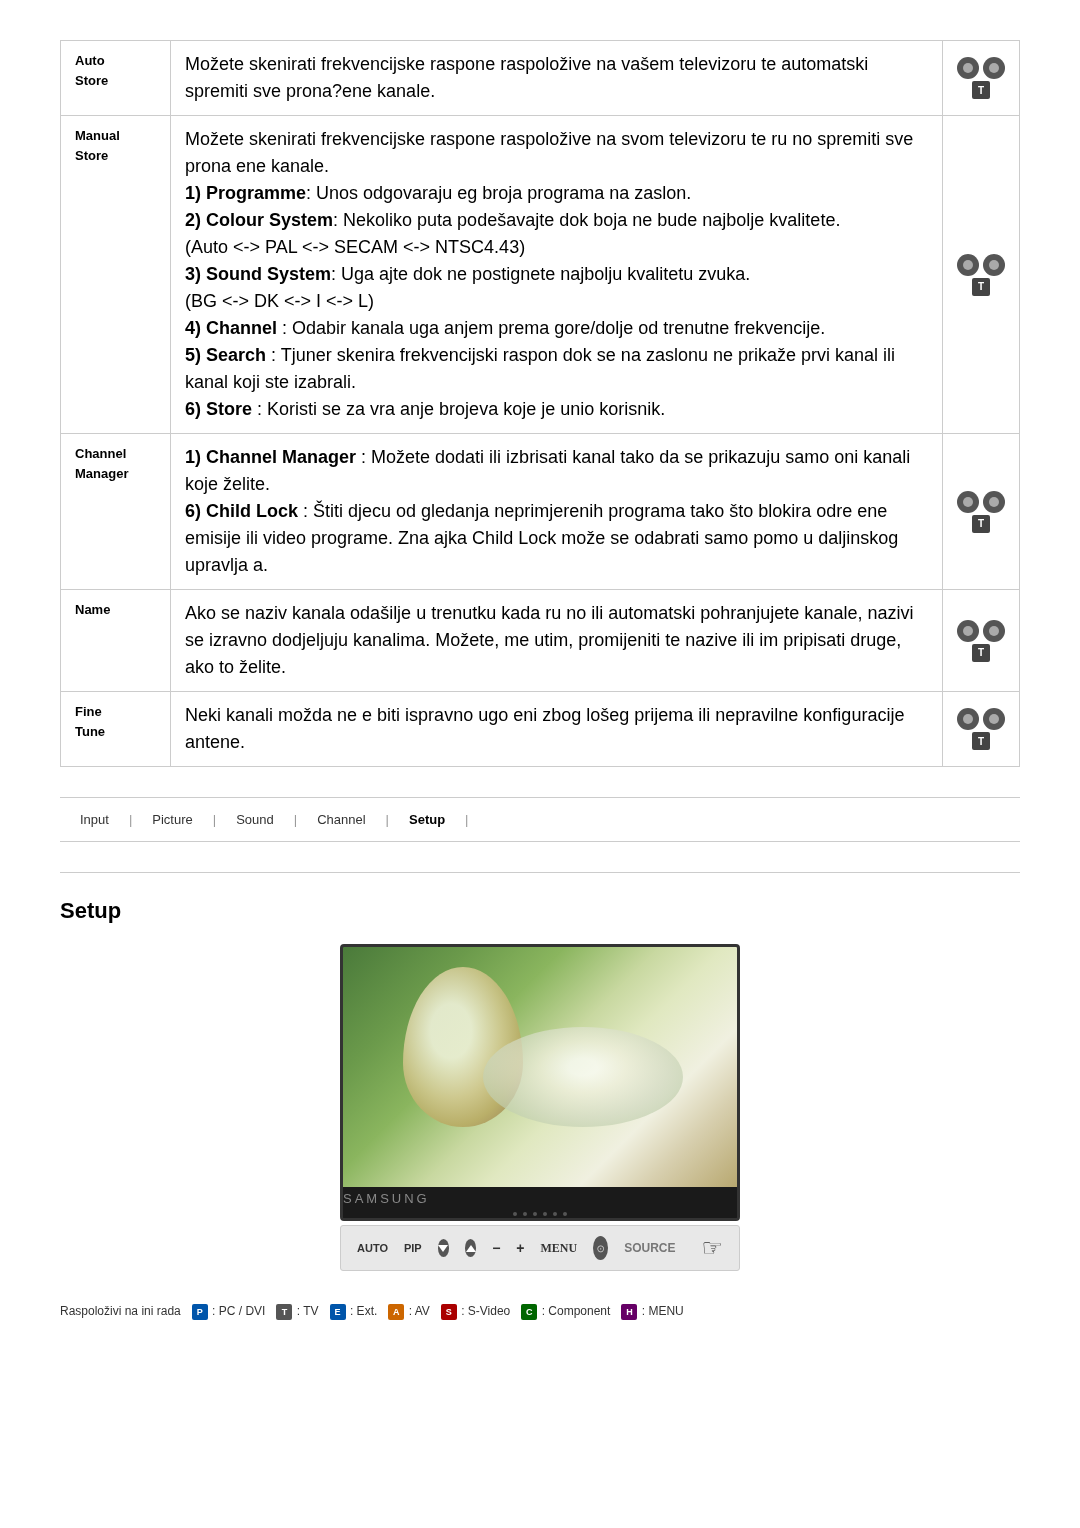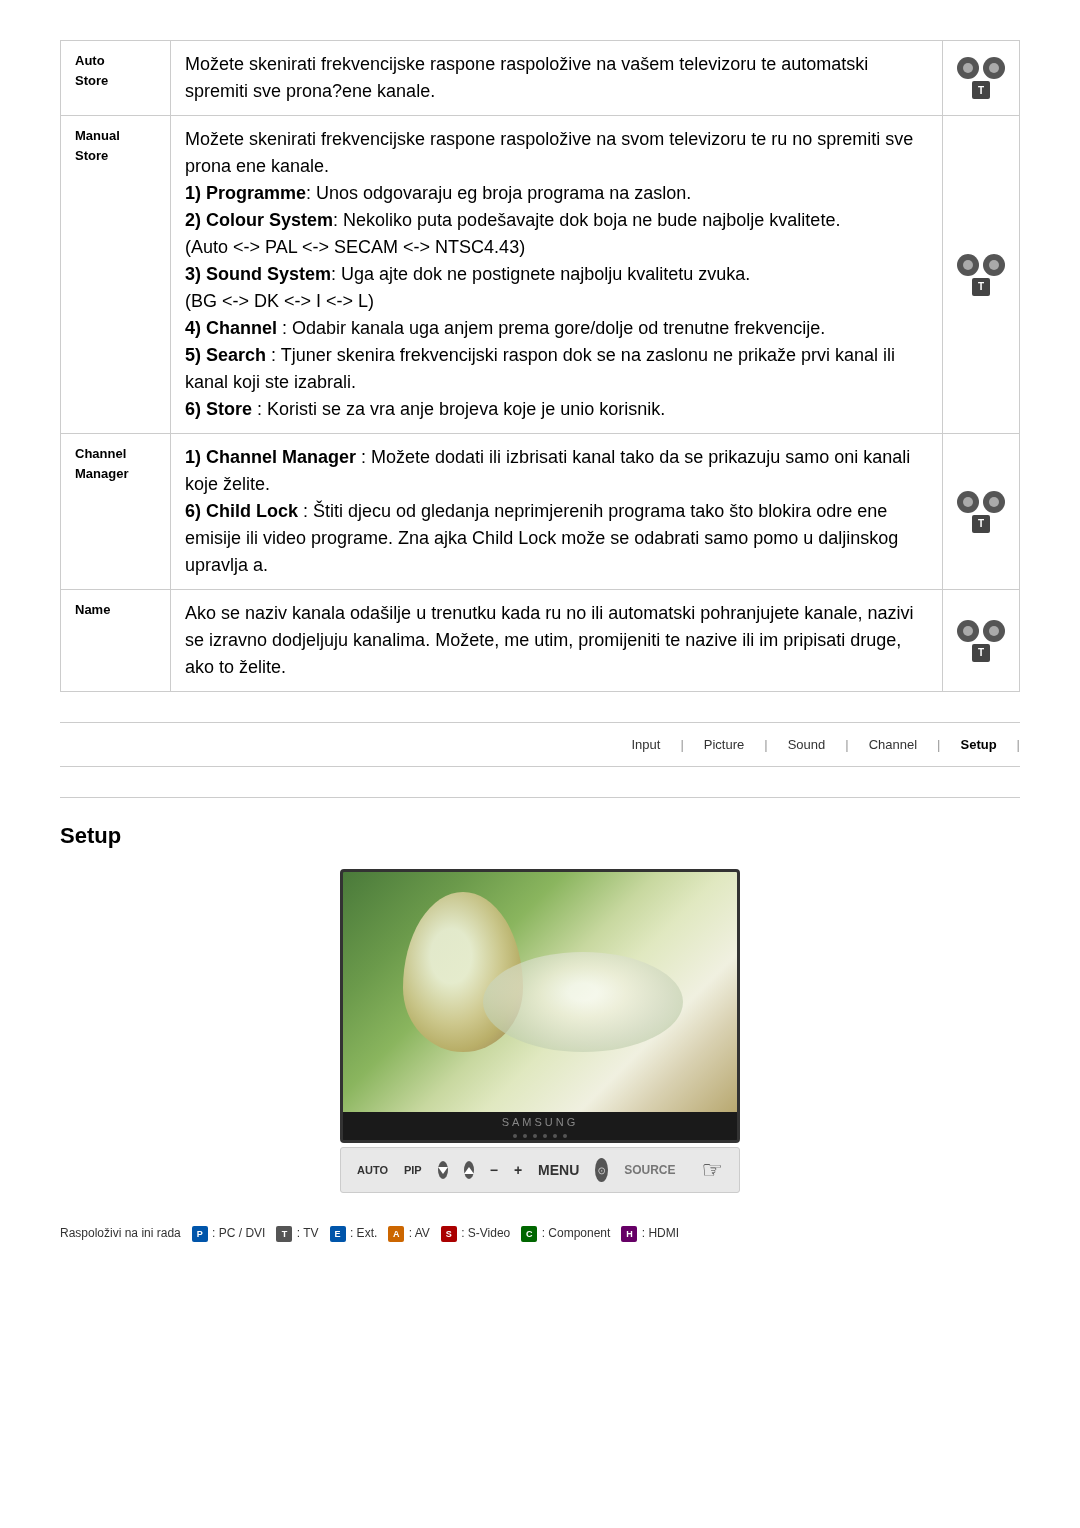--- a/index.html
+++ b/index.html
@@ -76,21 +76,21 @@
       display: flex;
       align-items: center;
       justify-content: center;
       border-radius: 2px;
     }
 
     
     .nav-bar {
       display: flex;
       align-items: center;
-      justify-content: flex-end;
+      justify-content: flex-start;
       border-top: 1px solid #ccc;
       border-bottom: 1px solid #ccc;
       padding: 10px 0;
       margin-bottom: 30px;
       gap: 0;
     }
     .nav-item {
       padding: 4px 20px;
       font-size: 13px;
       color: #333;
@@ -150,24 +150,24 @@
       position: absolute;
       top: 80px;
       left: 140px;
       width: 200px;
       height: 100px;
       background: radial-gradient(ellipse at 50% 40%, #ffffff 10%, #f0f0e0 30%, #d0d8c0 60%, #a8c090 100%);
       border-radius: 50%;
       opacity: 0.7;
     }
     .tv-brand {
-      text-align: center;
+      text-align: left;
       background: #1a1a1a;
       color: #888;
-      font-size: 11px;
+      font-size: 13px;
       letter-spacing: 3px;
       padding: 4px 0;
       font-family: Arial, sans-serif;
     }
     .tv-bottom-bar {
       background: #1a1a1a;
       height: 8px;
       width: 100%;
       display: flex;
       align-items: center;
@@ -223,23 +223,24 @@
       border-left: 5px solid transparent;
       border-right: 5px solid transparent;
       border-bottom: 7px solid #fff;
     }
     .ctrl-minus, .ctrl-plus {
       font-size: 14px;
       font-weight: bold;
       color: #333;
     }
     .ctrl-menu {
-      font-size: 14px;
-      font-weight: bold;
-      color: #333;
+      font-size: 12px;
+      font-weight: bold;
+      color: #333;
+      font-family: Liberation Serif, serif;
     }
     .ctrl-source-btn {
       width: 24px;
       height: 24px;
       background: #555;
       border-radius: 50%;
       display: flex;
       align-items: center;
       justify-content: center;
       position: relative;
@@ -342,20 +343,37 @@
               <div class="inner"></div>
             </div>
           </div>
           <div class="icon-t-badge">T</div>
         </div>
       </td>
       </tr>
       <tr>
         <td class="label-cell">Name</td>
         <td class="content-cell">Ako se naziv kanala odašilje u trenutku kada ru no ili automatski pohranjujete kanale, nazivi se izravno dodjeljuju kanalima. Možete, me utim, promijeniti te nazive ili im pripisati druge, ako to želite.</td>
+        <td class="icon-cell">
+        <div class="icon-pair">
+          <div class="icon-circles">
+            <div class="icon-circle">
+              <div class="inner"></div>
+            </div>
+            <div class="icon-circle">
+              <div class="inner"></div>
+            </div>
+          </div>
+          <div class="icon-t-badge">T</div>
+        </div>
+      </td>
+      </tr>
+      <tr>
+        <td class="label-cell">Fine<br>Tune</td>
+        <td class="content-cell">Neki kanali možda ne e biti ispravno ugo eni zbog lošeg prijema ili nepravilne konfiguracije antene.</td>
         <td class="icon-cell">
         <div class="icon-pair">
           <div class="icon-circles">
             <div class="icon-circle">
               <div class="inner"></div>
             </div>
             <div class="icon-circle">
               <div class="inner"></div>
             </div>
           </div>
@@ -434,14 +452,14 @@
   <span class="badge badge-av">A</span>
   <span>: AV</span>
   &nbsp;
   <span class="badge badge-sv">S</span>
   <span>: S-Video</span>
   &nbsp;
   <span class="badge badge-comp">C</span>
   <span>: Component</span>
   &nbsp;
   <span class="badge badge-hdmi">H</span>
-  <span>: HDMI</span>
+  <span>: MENU</span>
 </div>
 
 </body></html>

